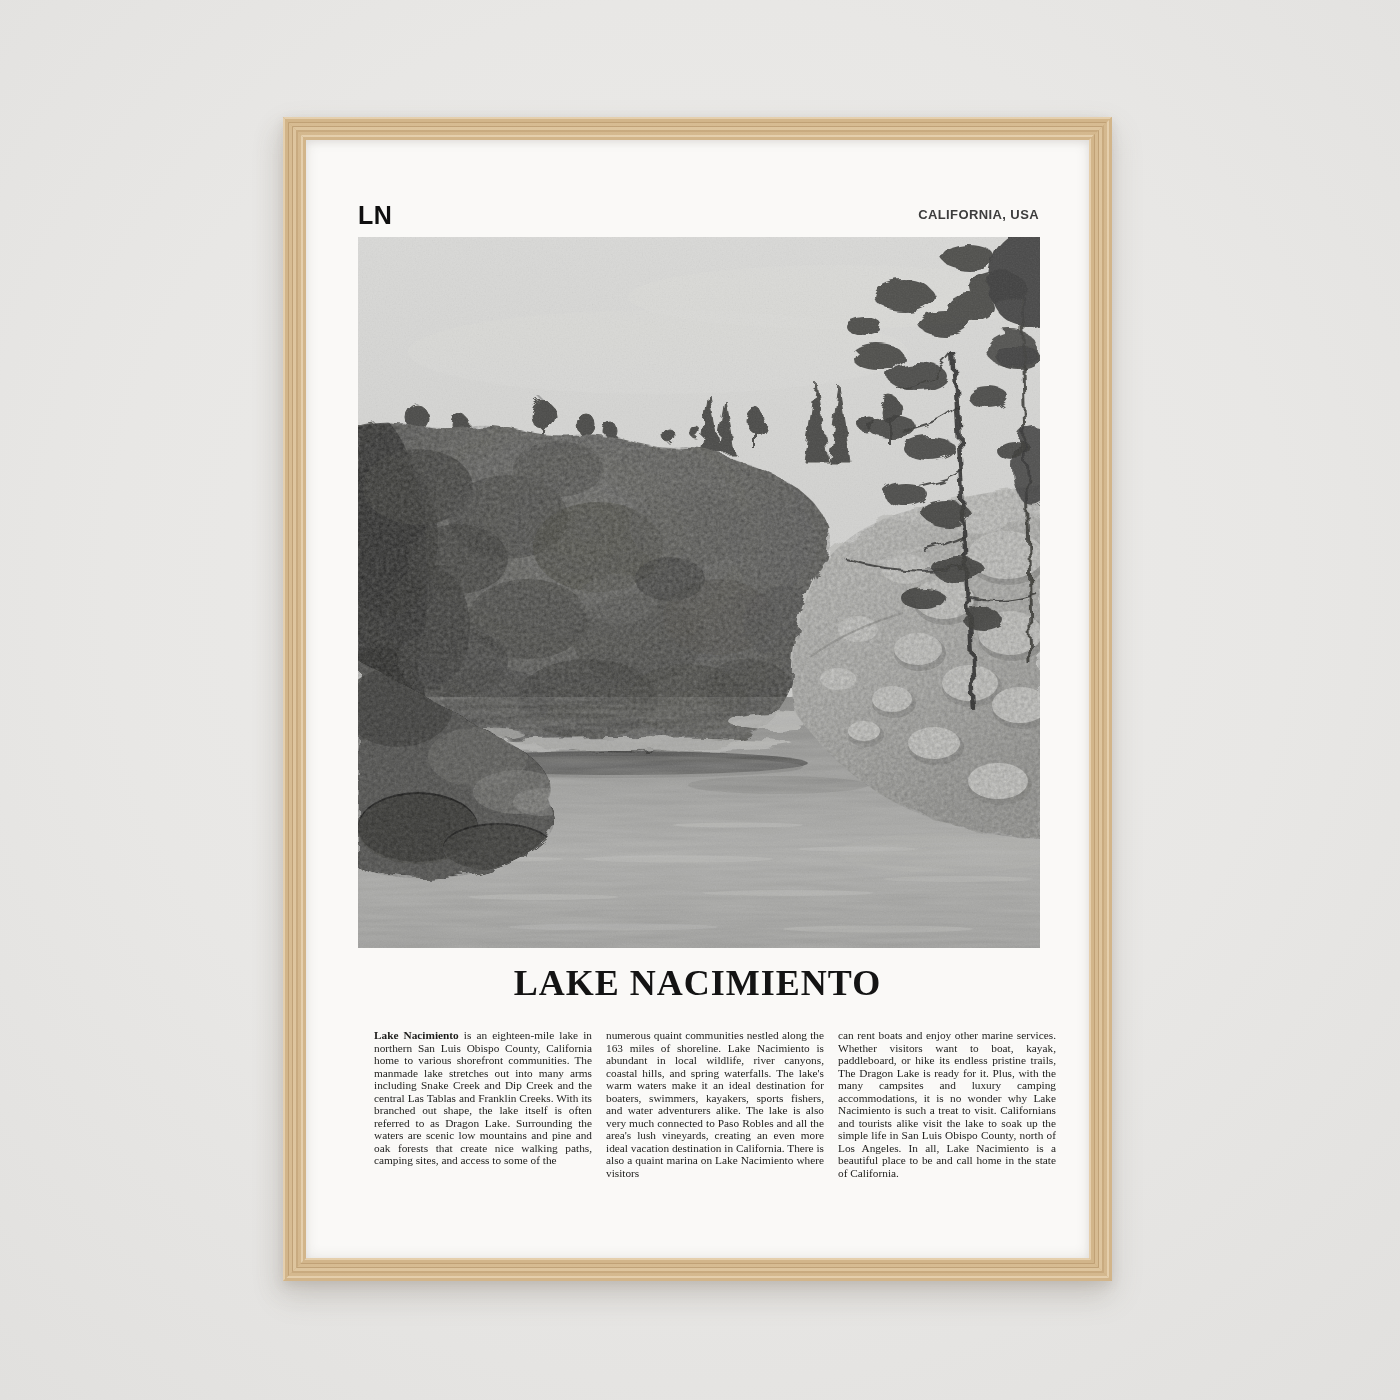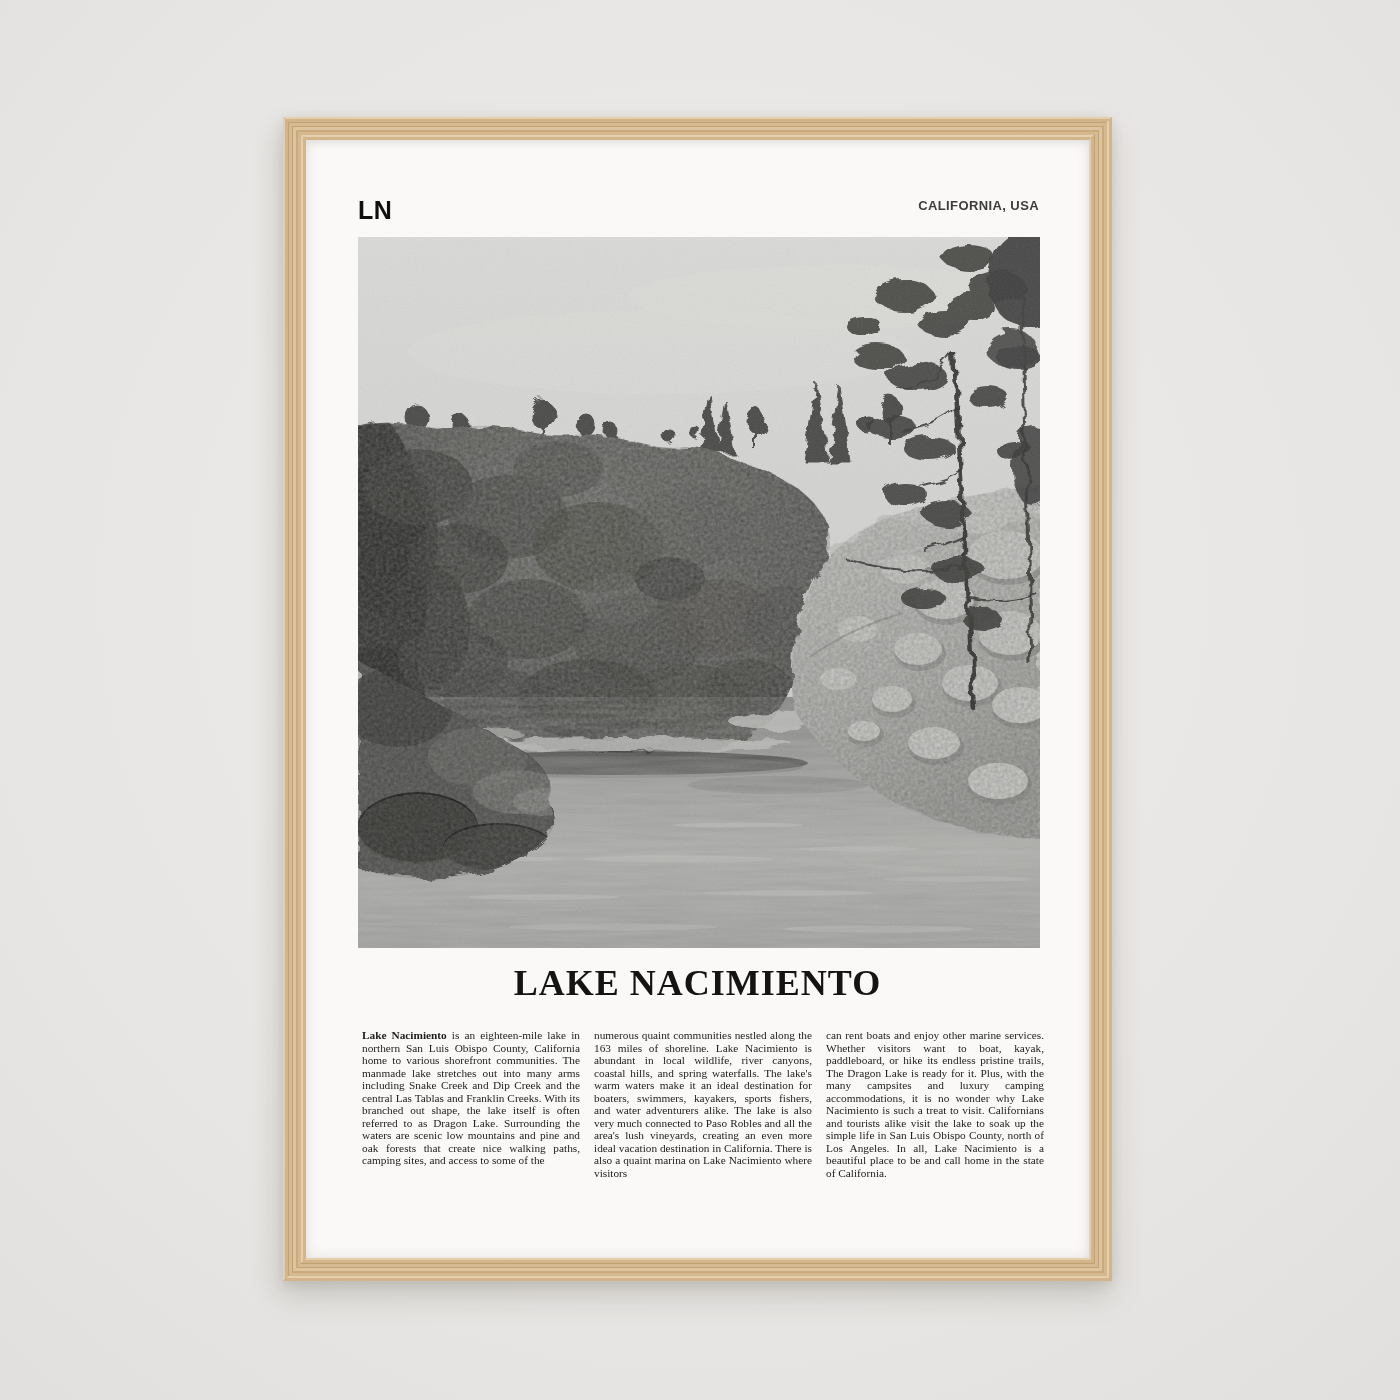--- a/index.html
+++ b/index.html
@@ -30,35 +30,35 @@
   .edge.bottom{bottom:0;clip-path:polygon(23px 0,calc(100% - 23px) 0,100% 100%,0 100%);}
   .edge.left{left:0;clip-path:polygon(0 0,100% 23px,100% calc(100% - 23px),0 100%);}
   .edge.right{right:0;clip-path:polygon(0 23px,100% 0,100% 100%,0 calc(100% - 23px));}
   .poster{
     position:absolute;left:23px;top:23px;right:23px;bottom:23px;
     background:#faf9f7;
     box-shadow:inset 0 0 14px rgba(45,40,30,.10), inset 0 3px 6px rgba(45,40,30,.06);
   }
   .poster-header{
     position:absolute;left:52px;right:50px;top:58px;height:34px;
-    display:flex;justify-content:space-between;align-items:flex-start;
+    display:flex;justify-content:space-between;align-items:center;
   }
   .logo{font-size:25px;font-weight:800;letter-spacing:.5px;color:#0f0f0f;line-height:1;}
   .location{font-size:13px;font-weight:700;letter-spacing:.4px;color:#3d3d3d;line-height:1.2;}
   .photo{
     position:absolute;left:52px;top:97px;width:682px;height:711px;background:#cfcfcd;overflow:hidden;
   }
   .photo svg{display:block;width:100%;height:100%;}
   .title{
     position:absolute;left:0;right:0;top:820px;margin:0;text-align:center;
     font-family:"Liberation Serif", serif;font-weight:700;font-size:36px;line-height:46px;
     letter-spacing:1px;color:#141414;
   }
   .columns{
-    position:absolute;left:56px;top:889px;width:682px;
+    position:absolute;left:68px;top:889px;width:682px;
     display:flex;justify-content:space-between;
   }
   .col{
     width:218px;margin:0;
     font-family:"Liberation Serif", serif;font-size:11.3px;line-height:12.5px;
     text-align:justify;color:#1c1c1a;
   }
   .col strong{font-weight:700;}
 </style>
 </head>

